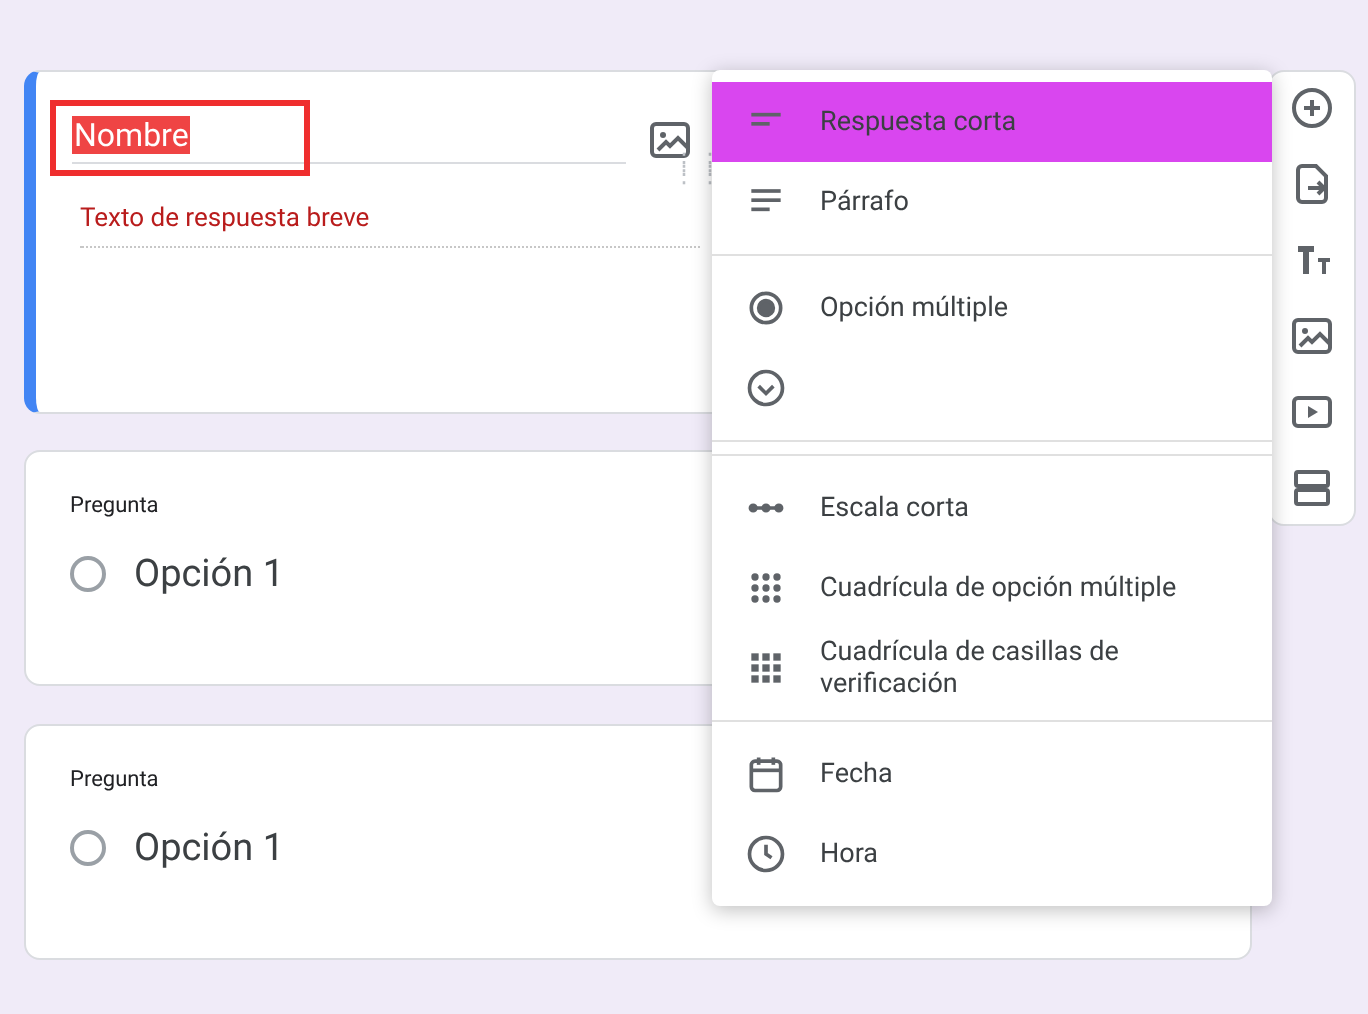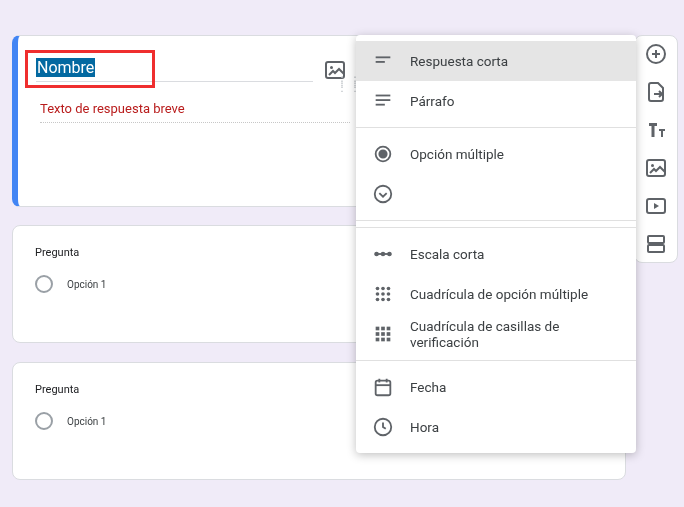--- a/index.html
+++ b/index.html
@@ -8,39 +8,39 @@
 
   .card { background: #fff; border: 1px solid #dadce0; border-radius: 8px; position: absolute; }
   .card.active { border-left: 6px solid #4285f4; }
 
   .card1 { left: 12px; top: 35px; width: 614px; height: 172px; }
   .card2 { left: 12px; top: 225px; width: 614px; height: 118px; }
   .card3 { left: 12px; top: 362px; width: 614px; height: 118px; }
 
   .q-title-row { display: flex; align-items: center; padding: 22px 18px 8px 18px; }
   .underline-f { border-bottom: 1px solid #dadce0; flex:1; padding-bottom:4px;}
-  .sel-text { background: #0369a1; color: #fff; padding: 0 1px; }
+  .sel-text { background: #ef4444; color: #fff; padding: 0 1px; }
   .hl-box { position: absolute; border: 3px solid #ef2e2e; pointer-events: none; }
   .hl1 { left: 25px; top: 50px; width: 130px; height: 38px; }
   .hl2 { left: 367px; top: 44px; width: 166px; height: 30px; }
 
   .img-icon-btn { width: 24px; height: 24px; color:#5f6368; margin-left: 10px; cursor:pointer;}
   .drag-dots { position: absolute; left: 318px; top: 42px; color:#bdc1c6; font-size:12px; letter-spacing:1px; line-height:6px;}
 
   .hint-row { padding: 8px 22px 0 22px; }
   .hint-text { color: #b91c1c; font-size: 13px; border-bottom: 1px dotted #c7c7c7; display: inline-block; width: 55%; padding-bottom: 6px;}
 
   .plain-q { padding: 20px 22px 10px 22px; font-size: 11px; color:#202124;}
-  .opt-row { display:flex; align-items:center; padding: 6px 22px; font-size:10px; color:#3c4043;}
+  .opt-row { display:flex; align-items:center; padding: 6px 22px; font-size:19px; color:#3c4043;}
   .radio-empty { width:18px; height:18px; border:2px solid #9aa0a6; border-radius:50%; margin-right:14px;}
 
   
   .menu { position:absolute; left:356px; top:35px; width:280px; background:#fff; border-radius:4px; box-shadow:0 2px 10px rgba(0,0,0,.25); padding:6px 0; z-index:5;}
   .menu-item { display:flex; align-items:center; height:40px; padding:0 16px; font-size:13.5px; color:#3c4043; cursor:pointer;}
-  .menu-item.sel { background:#e5e5e5;}
+  .menu-item.sel { background:#d946ef;}
   .menu-sep { border-top:1px solid #e0e0e0; margin:6px 0;}
   .mi-icon { width:22px; height:22px; margin-right:16px; color:#5f6368; display:flex; align-items:center; justify-content:center; flex-shrink:0;}
 
   
   .rtool { position:absolute; right:6px; top:35px; width:44px; background:#fff; border:1px solid #dadce0; border-radius:8px; padding:6px 0; display:flex; flex-direction:column; align-items:center; gap:14px;}
   .rtool .tbtn { width:24px; height:24px; color:#5f6368; cursor:pointer; display:flex; align-items:center; justify-content:center;}
 
   svg { width:100%; height:100%; display:block; }
 </style>
 </head>

